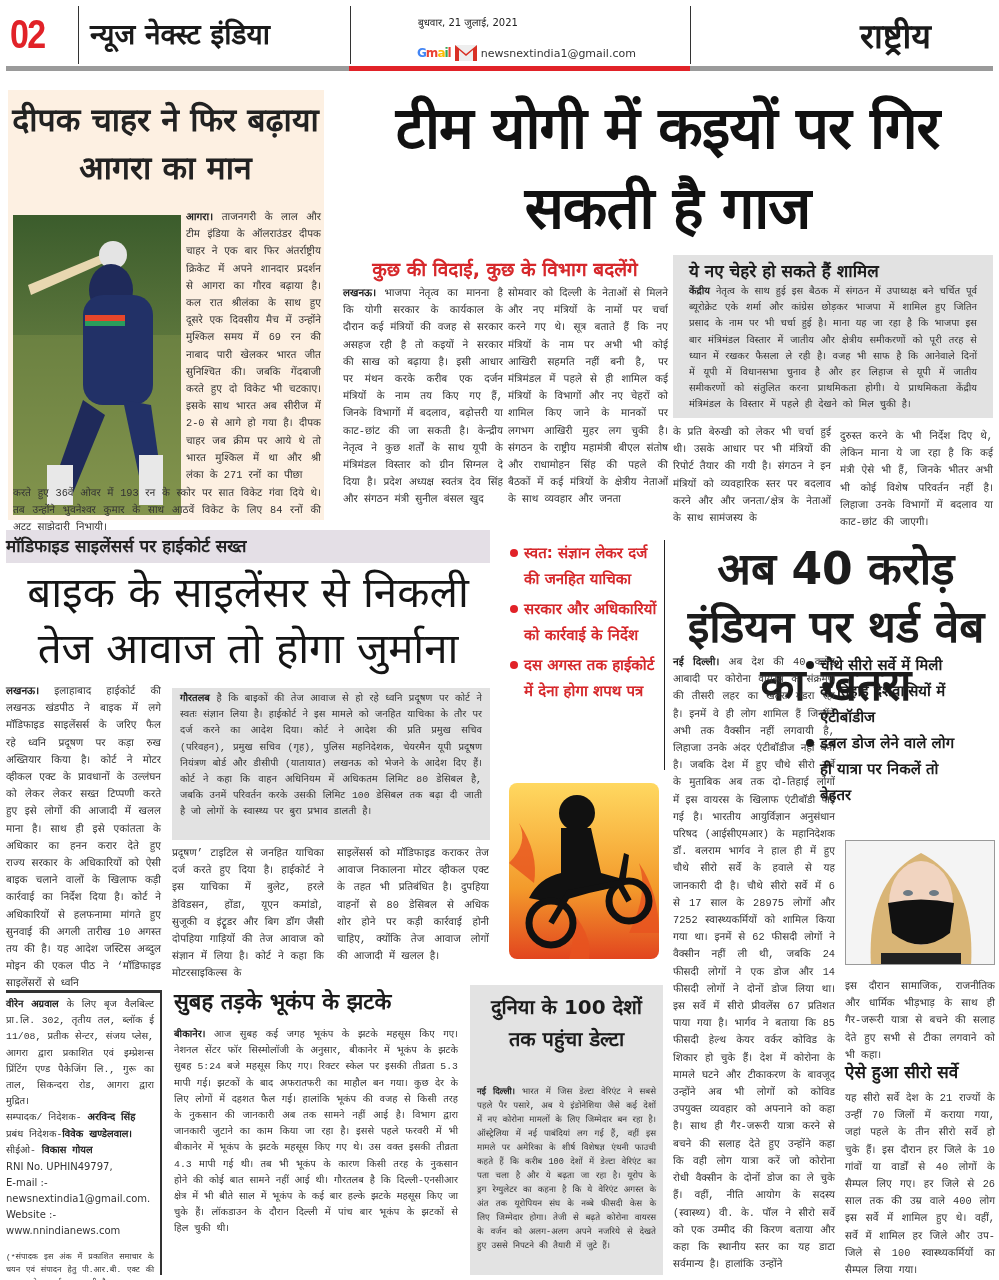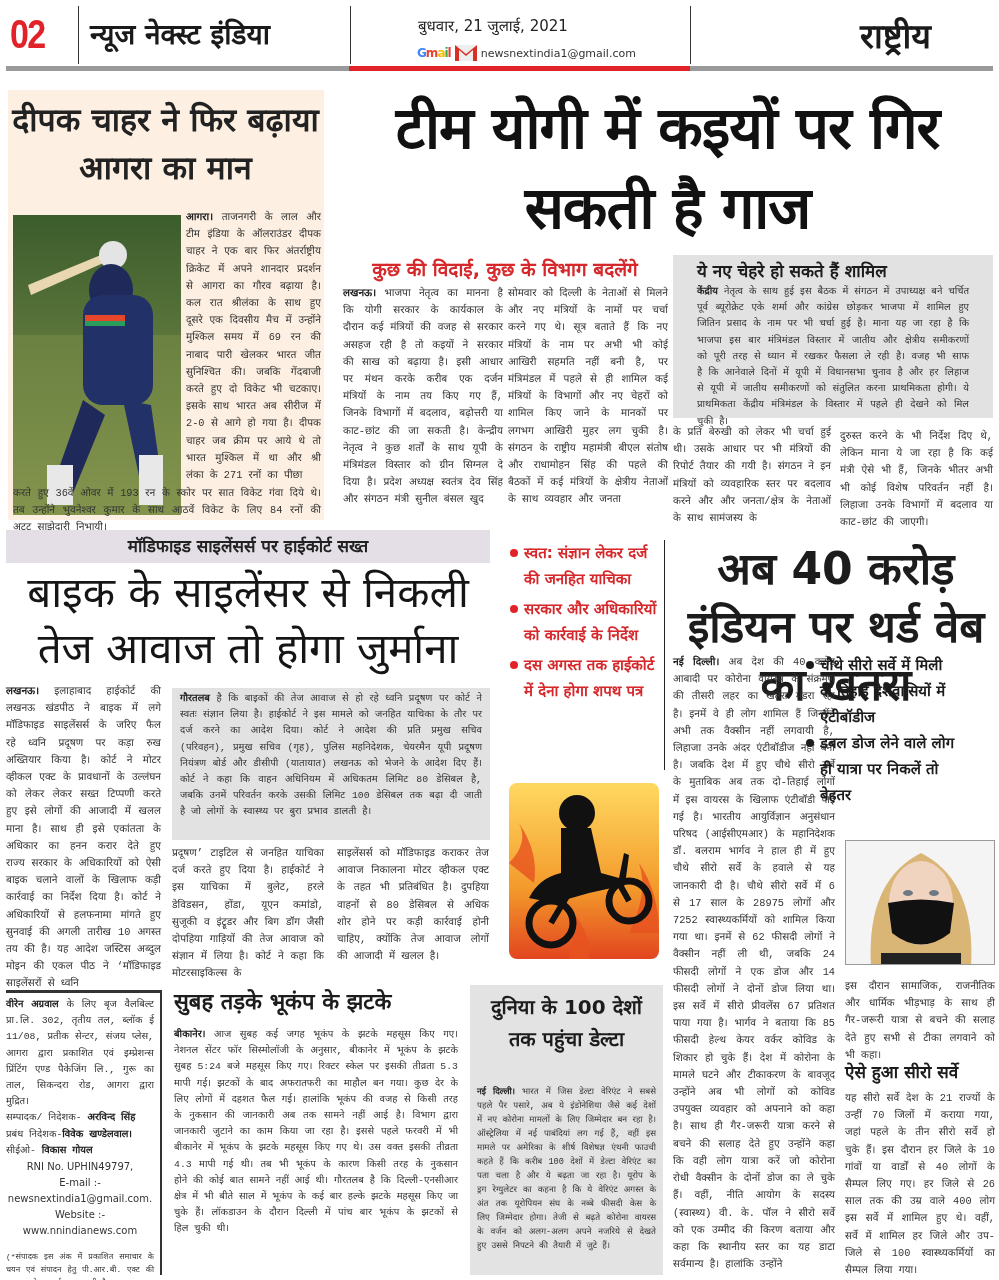--- a/index.html
+++ b/index.html
@@ -7,45 +7,45 @@
 body{position:relative;font-family:"DejaVu Sans",sans-serif;color:#222}
 .abs{position:absolute}
 .hd{font-family:"DejaVu Sans",sans-serif;font-weight:bold;color:#1c1c1c}
 .txt{font-family:Liberation Mono, monospace;font-size:10.3px;line-height:17.2px;color:#333;text-align:justify}
 .txt b{color:#222}
 .sm{font-size:9.8px;line-height:16.2px}
 
 #pagenum{left:10px;top:12px;font-size:40px;font-weight:bold;color:#e12228;font-family:"Liberation Sans",sans-serif;letter-spacing:-2px;transform:scaleX(.85);transform-origin:left}
 .vline{background:#333;width:1px}
 #paper-name{left:90px;top:14px;font-size:28px;font-weight:bold;color:#1a1a1a}
-#date{left:418px;top:15px;font-size:15px;color:#222}
+#date{left:418px;top:15px;font-size:10px;color:#222}
 #email-row{left:417px;top:45px;font-size:11px;color:#333;display:flex;align-items:center;gap:4px}
 .gmail-word{font-size:12px;font-weight:bold;letter-spacing:-1px}
 .gm-g{color:#4285f4}.gm-m{color:#ea4335}.gm-a{color:#fbbc05}.gm-i{color:#34a853}.gm-l{color:#ea4335}
 #section{left:860px;top:12px;font-size:34px;font-weight:bold;color:#1a1a1a}
 .bar-grey{background:#9a9a9a;height:5px}
 .bar-red{background:#e12228;height:5px}
 
 #chahar{left:8px;top:90px;width:316px;height:430px;background:#fdf0e2}
 #chahar-h1{left:0;width:315px;top:6px;text-align:center;font-size:32px;line-height:48px;font-weight:bold;color:#222}
 #cricket-photo{left:5px;top:125px;width:168px;height:300px;overflow:hidden}
 #chahar-body{left:178px;top:119px;width:135px}
 #chahar-foot{left:5px;top:395px;width:308px}
 
 #main-h1{left:345px;top:88px;width:645px;text-align:center;font-size:58px;line-height:80px;font-weight:900;color:#111;letter-spacing:-1px}
 #main-sub{left:345px;top:256px;width:320px;text-align:center;font-size:19px;color:#d6282b;font-weight:bold}
 #col-a{left:343px;top:285px;width:160px}
 #col-b{left:508px;top:268px;width:160px}
-#greybox{left:673px;top:255px;width:320px;height:163px;background:#e2e2e2;padding:4px 24px}
+#greybox{left:673px;top:255px;width:320px;height:163px;background:#e2e2e2;padding:4px 16px}
 #greybox-h{font-size:17px;font-weight:bold;color:#1c1c1c;margin-bottom:2px}
 #col-c{left:673px;top:424px;width:158px}
 #col-d{left:840px;top:428px;width:153px}
 
 #silencer-kicker-box{left:6px;top:530px;width:484px;height:33px;background:#e4dfe6}
-#silencer-kicker{width:100%;text-align:center;font-size:17px;line-height:33px;font-weight:bold;color:#222}
+#silencer-kicker{width:100%;font-size:17px;line-height:33px;font-weight:bold;color:#222}
 #silencer-h1{left:6px;top:565px;width:484px;text-align:center;font-size:42px;line-height:56px;font-weight:400;color:#151515}
 #sil-col1{left:6px;top:683px;width:155px}
 #court-box{left:172px;top:688px;width:318px;height:152px;background:#e2e2e2;padding:3px 8px}
 #court-h{font-size:17px;font-weight:bold;color:#1c1c1c}
 #sil-col2{left:172px;top:845px;width:152px}
 #sil-col3{left:337px;top:845px;width:152px}
 
 #red-bullets{left:510px;top:540px;width:155px;border-right:1px solid #222;height:230px}
 .rb{font-size:15px;line-height:26px;color:#d6282b;font-weight:bold;padding-left:14px;position:relative;margin-bottom:4px}
 .rb .dot{position:absolute;left:0;top:9px;width:8px;height:8px;border-radius:50%;background:#e12228}
@@ -55,21 +55,21 @@
 #wave-col1{left:673px;top:654px;width:162px}
 #black-bullets{left:806px;top:652px;width:150px}
 .bb{font-size:15px;line-height:26px;color:#1c1c1c;font-weight:bold;padding-left:14px;position:relative}
 .bb .dot{position:absolute;left:0;top:9px;width:8px;height:8px;border-radius:50%;background:#1c1c1c}
 #mask-photo{left:845px;top:840px;width:150px;height:125px;border:1px solid #999;overflow:hidden;background:#f2f2f2}
 #wave-col2{left:845px;top:978px;width:150px}
 #sero-h{left:845px;top:1060px;font-size:17px;font-weight:bold;color:#1c1c1c}
 #wave-col3{left:845px;top:1090px;width:150px}
 
 #imprint{left:6px;top:990px;width:156px;border-top:3px solid #333;border-right:2px solid #333;padding:4px 6px 8px 0;height:285px}
-.imp-c{text-align:center;font-family:"DejaVu Sans",sans-serif;font-size:10px;line-height:16px;color:#333}
+.imp-c{font-family:"DejaVu Sans",sans-serif;font-size:10px;line-height:16px;color:#333}
 .imp-note{font-size:8px;line-height:13px;color:#333;margin-top:11px}
 
 #quake-h{left:174px;top:985px;font-size:22px;font-weight:bold;color:#1c1c1c}
 #quake-body{left:174px;top:1027px;width:284px}
 
 #delta-box{left:470px;top:985px;width:193px;height:290px;background:#e3e3e3;padding:6px 7px}
 #delta-h{text-align:center;font-size:20px;line-height:32px;font-weight:bold;color:#1c1c1c;margin-bottom:30px}
 </style>
 </head>
 <body>

